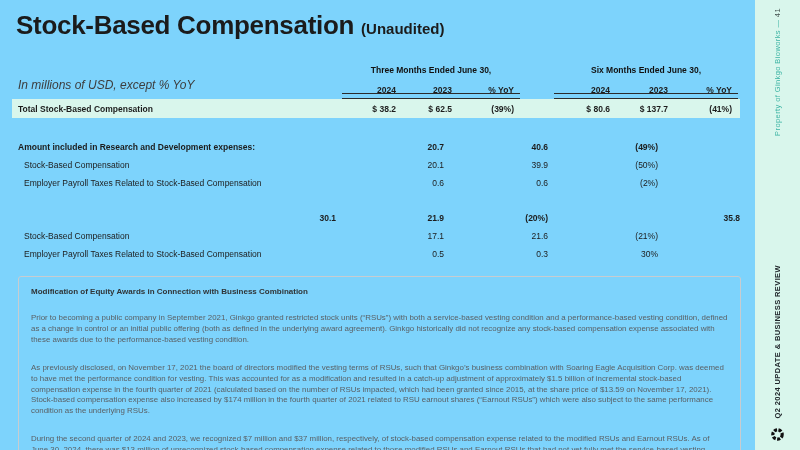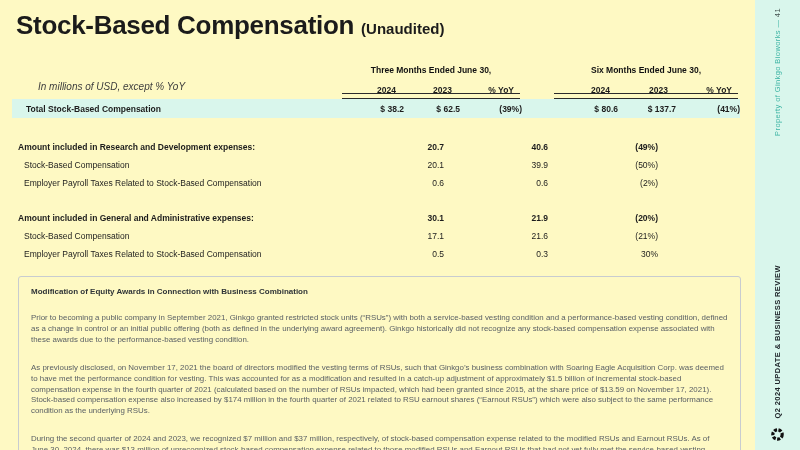--- a/index.html
+++ b/index.html
@@ -2,49 +2,49 @@
 <html><head>
 <meta charset="utf-8">
 <style>
   * { margin:0; padding:0; box-sizing:border-box; }
   html,body { width:800px; height:450px; }
   body {
     font-family:"Liberation Sans", sans-serif;
     background:#ffffff; color:#1c1c1c;
     position:relative; overflow:hidden;
   }
-  .slide { position:absolute; inset:0; background:#fef9c3; }
+  .slide { position:absolute; inset:0; background:#7dd3fc; }
 
   
   .title-row { padding:10px 0 0 16px; display:flex; align-items:baseline; gap:7px; }
   .title { font-size:26px; font-weight:700; letter-spacing:-0.3px; color:#1b1b1b; }
   .title-suffix { font-size:15px; font-weight:700; color:#1b1b1b; }
 
   
   .fin-table { margin:24px 0 0 12px; width:728px; font-size:8.5px; }
   .trow {
     display:grid;
     grid-template-columns:330px 60px 56px 62px 34px 62px 58px 64px;
     align-items:center;
   }
   .c { text-align:right; padding-right:6px; white-space:nowrap; }
   .c.lbl { text-align:left; padding-left:6px; padding-right:0; }
   .c.gap { padding:0; }
 
   .thead1 { height:16px; align-items:flex-end; }
-  .units-note { font-style:italic; font-size:10px; color:#3d3d3d; font-weight:400; padding-bottom:2px;margin-left:20px; }
+  .units-note { font-style:italic; font-size:12px; color:#3d3d3d; font-weight:400; padding-bottom:2px; }
   .group-head {
     grid-column:span 3; text-align:center; font-weight:700; color:#111;
     border-bottom:1px solid #2b2b2b; padding-bottom:18px;
   }
   .thead2 { height:18px; font-weight:700; }
   .thead2 .c { border-bottom:1px solid #2b2b2b; height:100%; display:flex; align-items:center; justify-content:flex-end; padding-right:6px; }
   .thead2 .c.lbl, .thead2 .c.gap { border-bottom:none; }
 
-  .row-total { height:19px; background:#d9f6ec; font-weight:700;padding-left:8px; }
+  .row-total { height:19px; background:#d9f6ec; font-weight:700; }
   .drow { height:18px;gap:48px; }
   .bold { font-weight:700; }
   .indent .lbl { padding-left:12px; }
   .sect1 { margin-top:20px; }
   .sect2 { margin-top:17px; }
 
   
   .notes-box {
     position:absolute; left:18px; top:276px; width:723px; height:199px;
     border:1px solid #c8ccd0; border-radius:3px;
@@ -137,21 +137,20 @@
       <div class="c">0.6</div>
       <div class="c">0.6</div>
       <div class="c">(2%)</div>
       <div class="c gap"></div>
       <div class="c">1.6</div>
       <div class="c">1.7</div>
       <div class="c">(8%)</div>
     </div>
 
     <div class="trow drow bold sect2">
-      <div class="c lbl">Amount included in General and Administrative expenses:</div>
       <div class="c">30.1</div>
       <div class="c">21.9</div>
       <div class="c">(20%)</div>
       <div class="c gap"></div>
       <div class="c">35.8</div>
       <div class="c">49.6</div>
       <div class="c">(28%)</div>
     </div>
 
     <div class="trow drow indent">

